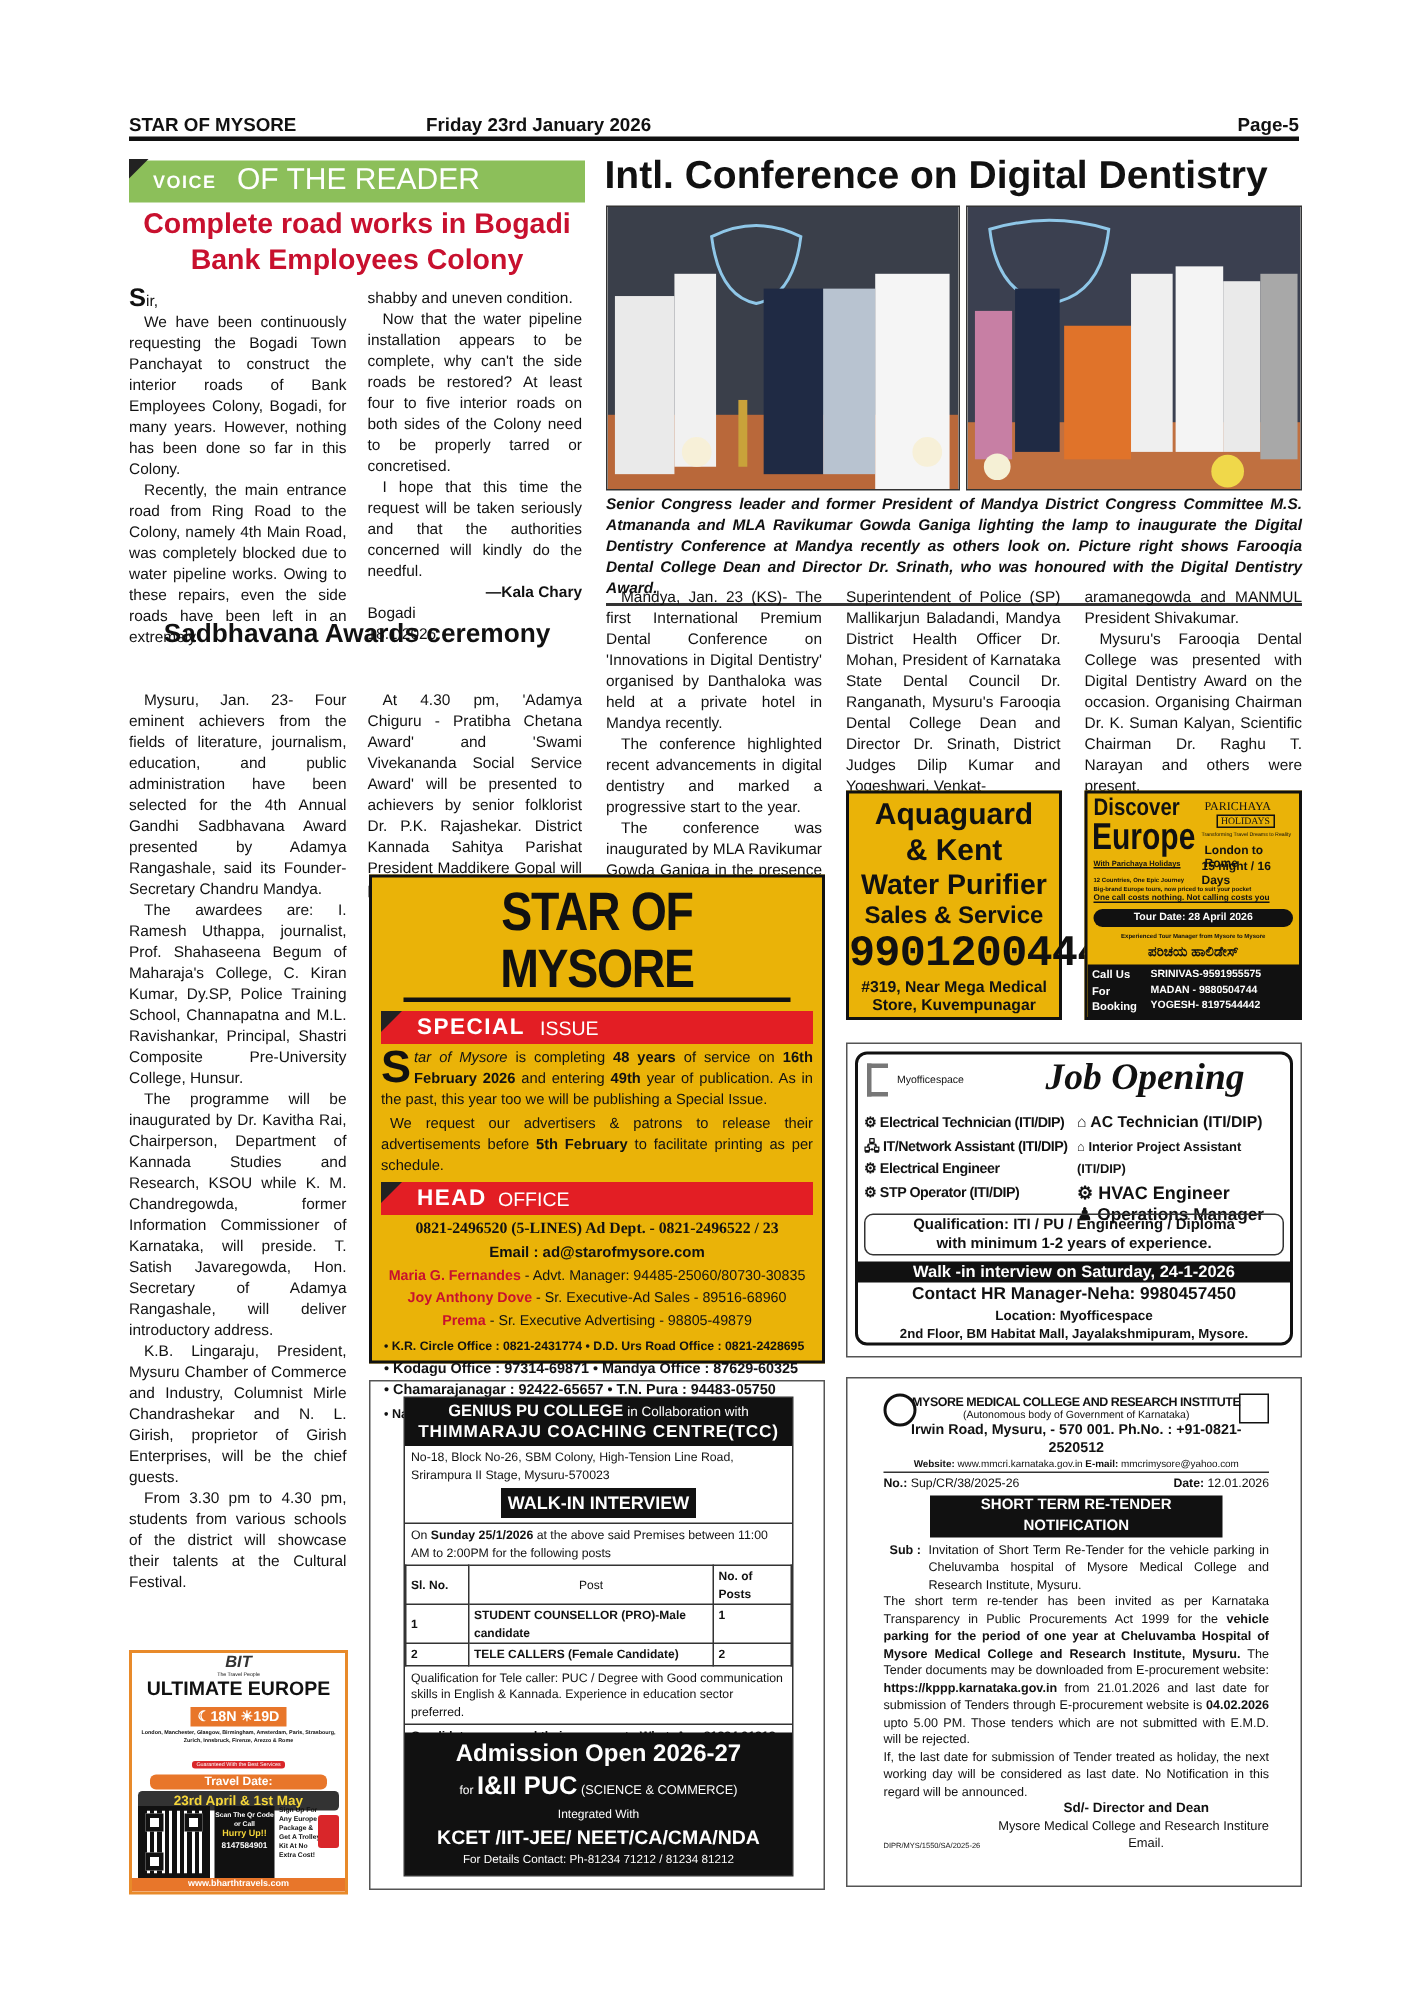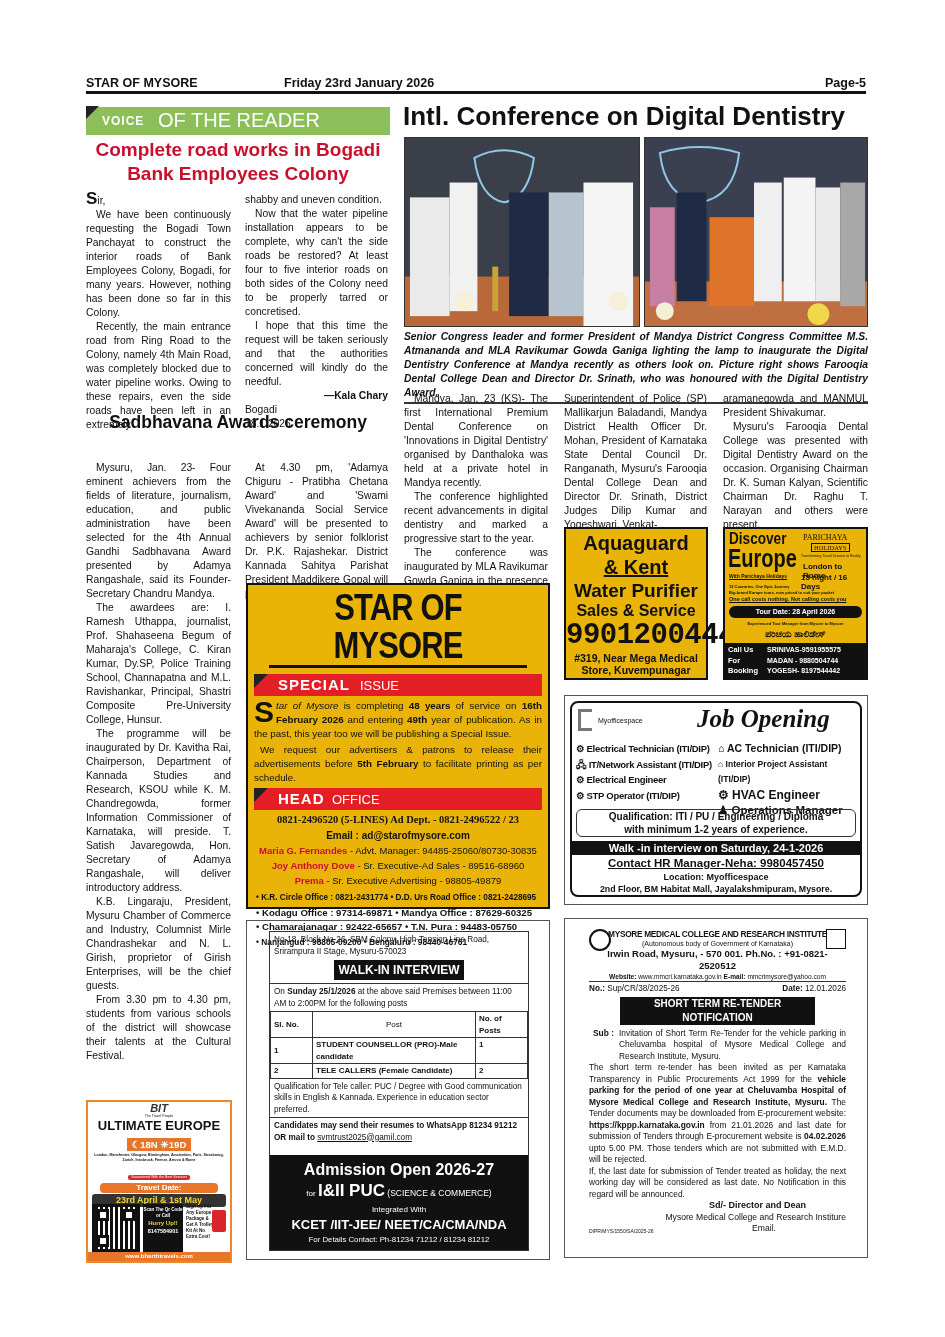--- a/index.html
+++ b/index.html
@@ -153,21 +153,21 @@
   <div style="padding-left:8px; font-weight:bold; line-height:14.5px; margin-top:3px;">
     <div style="font-size:8.2px;">• K.R. Circle Office : 0821-2431774  • D.D. Urs Road Office : 0821-2428695</div>
     <div style="font-size:9.6px;">• Kodagu Office : 97314-69871 • Mandya Office : 87629-60325</div>
     <div style="font-size:9.6px;">• Chamarajanagar : 92422-65657  • T.N. Pura : 94483-05750</div>
     <div style="font-size:8.4px;">• Nanjangud : 98805-09200   •  Bengaluru : 98440-46761</div>
   </div>
 </div>
 
 <div class="abs box center" style="left:564px; top:527px; width:144px; height:153px; font-weight:bold; line-height:1;">
   <div style="font-size:20px; margin-top:4px;">Aquaguard</div>
-  <div style="font-size:20px; margin-top:4px;text-decoration:underline;">&amp; Kent</div>
+  <div style="font-size:20px; margin-top:4px;">&amp; Kent</div>
   <div style="font-size:19px; margin-top:4px;">Water Purifier</div>
   <div style="font-size:16px; margin-top:3px;">Sales &amp; Service</div>
   <div style="font-size:29px; margin-top:2px; letter-spacing:-0.5px;font-family:Liberation Mono, monospace;">9901200444</div>
   <div style="font-size:10.5px; margin-top:3px;">#319, Near Mega Medical</div>
   <div style="font-size:10.5px; margin-top:1px;">Store, Kuvempunagar</div>
 </div>
 
 <div class="abs box" style="left:723px; top:527px; width:145px; height:153px; overflow:hidden;">
   <div style="position:absolute; left:4px; top:2px; font-weight:900; font-size:16px; line-height:16px; transform:scaleX(0.85); transform-origin:left;">Discover</div>
   <div style="position:absolute; left:3px; top:17px; font-weight:900; font-size:25px; line-height:24px; transform:scaleX(0.8); transform-origin:left;">Europe</div>
@@ -208,28 +208,32 @@
       <div><span>⌂ </span><span>AC Technician (ITI/DIP)</span></div>
       <div style="font-size:8.6px;"><span>⌂ </span><span>Interior Project Assistant (ITI/DIP)</span></div>
       <div style="font-size:12px;"><span>⚙ </span><span>HVAC Engineer</span></div>
       <div style="font-size:11.5px;"><span>♟ </span><span>Operations Manager</span></div>
     </div>
     <div class="center" style="position:absolute; left:4px; top:106px; width:280px; height:28px; border:1px solid #333; border-radius:6px; font-weight:bold; font-size:10px; line-height:12.5px; padding-top:1px;">
       <div>Qualification:  ITI / PU / Engineering / Diploma</div>
       <div>with minimum 1-2 years of experience.</div>
     </div>
     <div class="blk center" style="position:absolute; left:-2px; top:138px; width:292px; height:14px; font-weight:bold; font-size:11px; line-height:14px;">Walk -in interview on Saturday, 24-1-2026</div>
-    <div class="center" style="position:absolute; left:0; top:153px; width:288px; font-weight:900; font-size:11.5px; line-height:14px;text-decoration:underline;">Contact HR Manager-Neha: 9980457450</div>
+    <div class="center" style="position:absolute; left:0; top:153px; width:288px; font-weight:900; font-size:11.5px; line-height:14px;">Contact HR Manager-Neha: 9980457450</div>
     <div class="center" style="position:absolute; left:0; top:168px; width:288px; font-weight:bold; font-size:9px; line-height:12px;">Location: Myofficespace</div>
     <div class="center" style="position:absolute; left:0; top:180px; width:288px; font-weight:bold; font-size:8.8px; line-height:12px;">2nd Floor, BM Habitat Mall, Jayalakshmipuram, Mysore.</div>
   </div>
 </div>
 
 <div class="abs" style="left:246px; top:920px; width:304px; height:340px; border:1px solid #555;">
   <div style="position:absolute; left:22px; top:10px; width:260px; height:320px; border:1px solid #333; font-size:8.2px; line-height:11.5px;">
+    <div class="blk center" style="padding:2px 0 2px 0; font-weight:900;">
+      <div style="font-size:11px; line-height:14px;"><span>GENIUS PU COLLEGE</span><span style="font-weight:normal; font-size:9px;"> in Collaboration with</span></div>
+      <div style="font-size:11.5px; line-height:14px; letter-spacing:0.5px;">THIMMARAJU COACHING CENTRE(TCC)</div>
+    </div>
     <div style="padding:2px 4px;">No-18, Block No-26, SBM Colony, High-Tension Line Road, Srirampura II Stage, Mysuru-570023</div>
     <div class="blk center" style="margin:1px auto 3px; width:130px; font-weight:900; font-size:12px; line-height:20px;">WALK-IN INTERVIEW</div>
     <div style="padding:2px 4px; border-top:1px solid #333;"><span>On </span><b>Sunday 25/1/2026</b><span> at the above said Premises between 11:00 AM to 2:00PM for the following posts</span></div>
     <table style="width:100%; font-size:8px;">
       <tbody>
           <tr>
         <th style="border:1px solid #333; width:42px; text-align:left; padding:1px 3px;">Sl. No.</th>
         <th style="border:1px solid #333; font-weight:normal; padding:1px 3px;">Post</th>
         <th style="border:1px solid #333; width:52px; text-align:left; padding:1px 3px;">No. of Posts</th>
       </tr>

